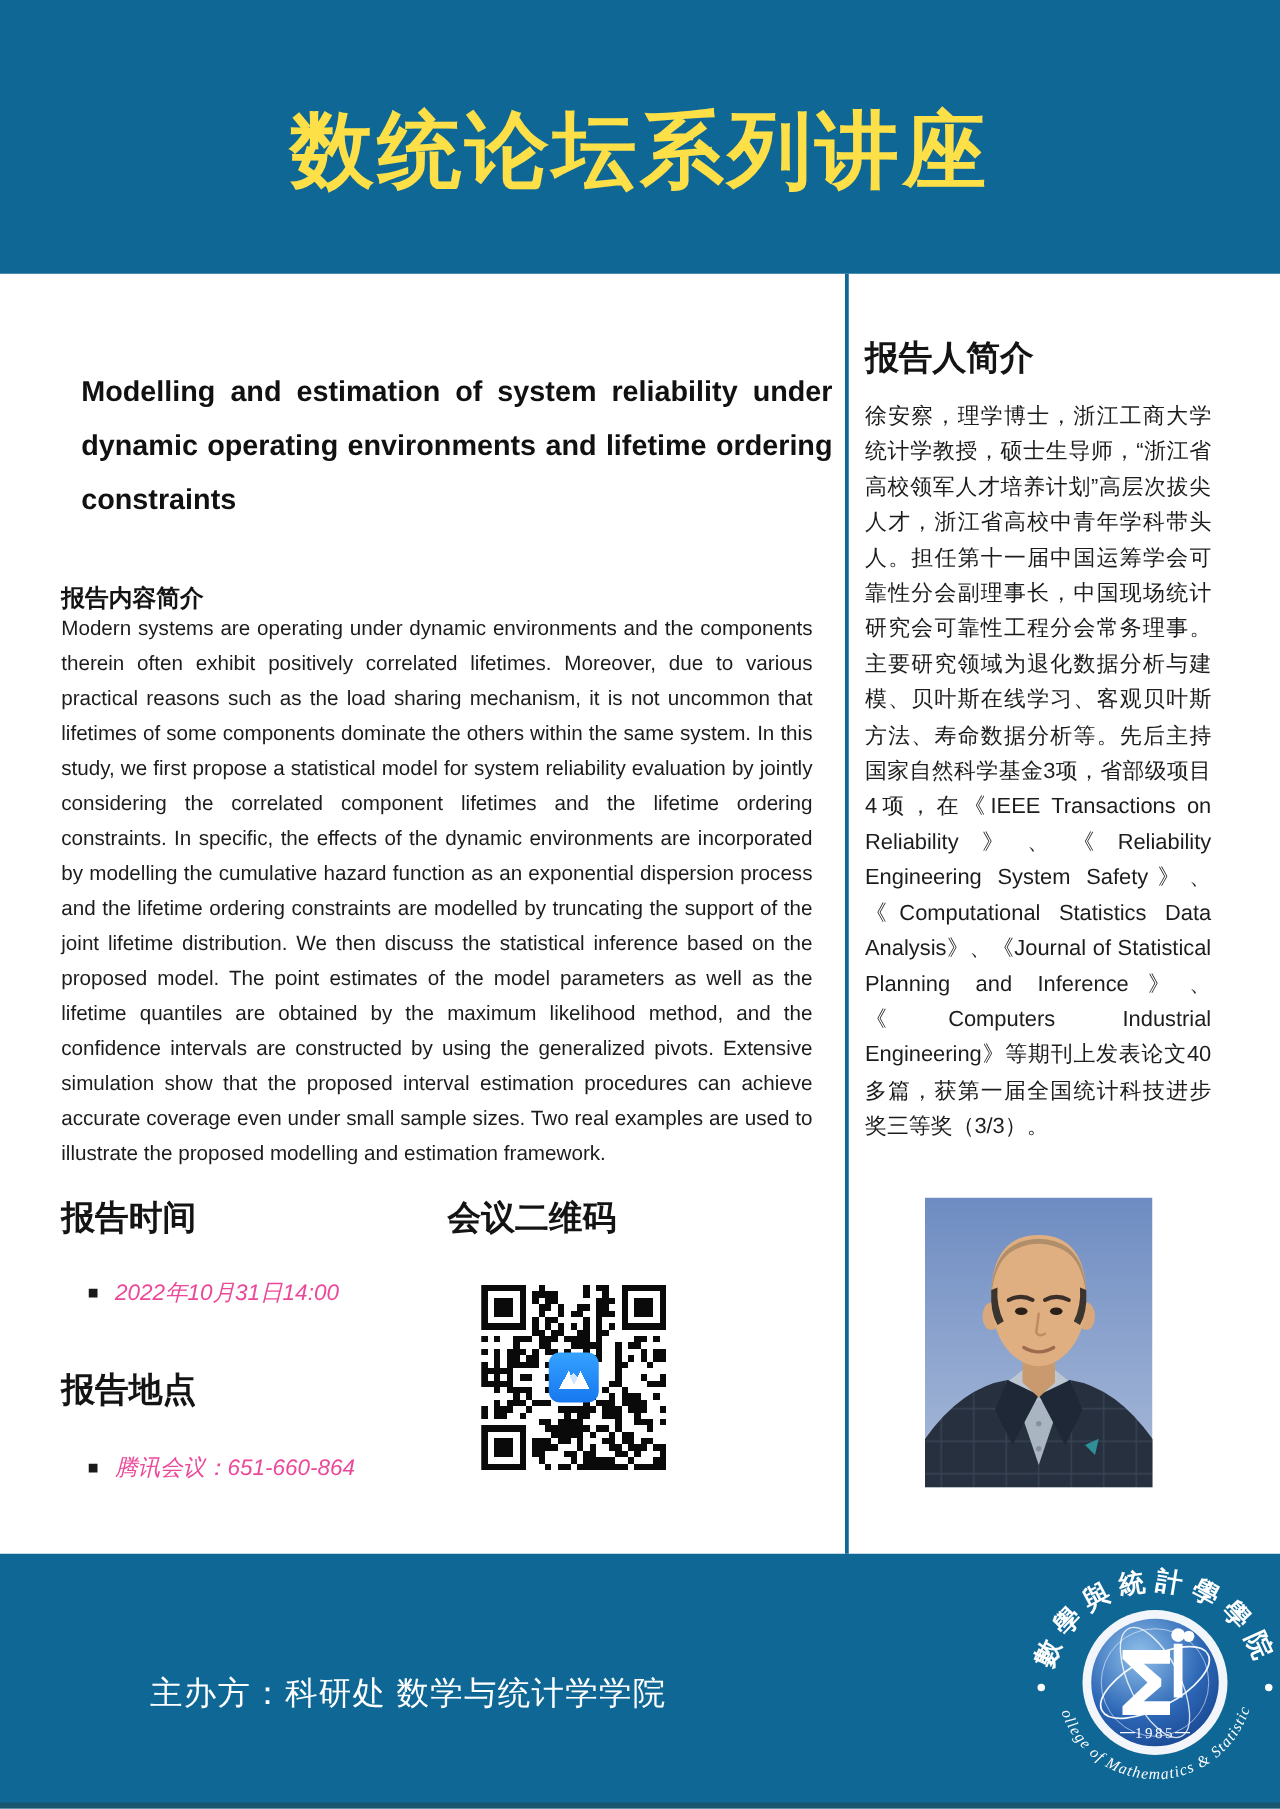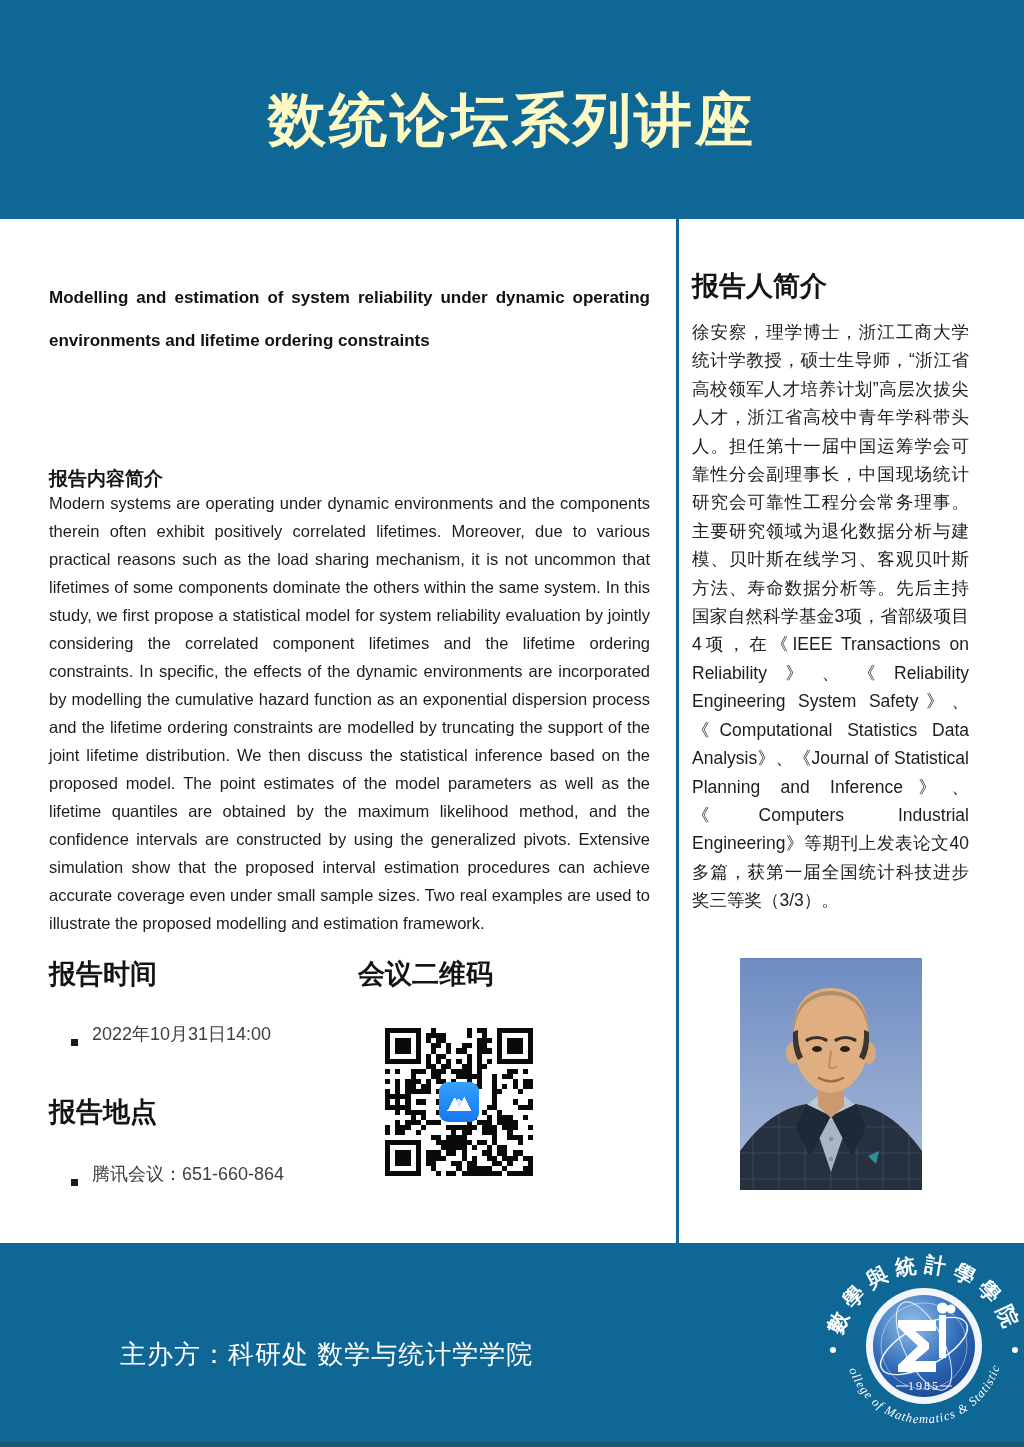--- a/index.html
+++ b/index.html
@@ -4,43 +4,43 @@
 <style>
   html,body{margin:0;padding:0;background:#ffffff;}
   .poster{
     position:relative;width:1024px;height:1447px;background:#ffffff;overflow:hidden;
     font-family:"Liberation Sans","DejaVu Sans",sans-serif;color:#161616;
   }
   
   .band{position:absolute;left:0;width:1024px;background:#0e6795;}
   .band.top{top:0;height:219px;display:flex;align-items:center;justify-content:center;}
   .band.top h1{
-    margin:0;padding-top:22px;color:#fef9c3;font-size:58px;font-weight:bold;letter-spacing:3px;
+    margin:0;padding-top:22px;color:#fde047;font-size:67px;font-weight:bold;letter-spacing:3px;
   }
   .band.bottom{top:1243px;height:204px;}
   .band.bottom .edge{position:absolute;left:0;bottom:0;width:100%;height:5px;background:#16576f;}
   .host{position:absolute;left:120px;top:94px;color:#ffffff;font-size:26px;letter-spacing:1px;}
   
   .divider-v{position:absolute;left:676px;top:219px;width:3px;height:1024px;background:#0e6795;}
   
   .talk-title{
-    position:absolute;left:49px;top:276px;width:601px;margin:0;
-    font-size:17px;font-weight:bold;line-height:43px;color:#111;text-align:justify;
+    position:absolute;left:49px;top:276px;width:601px;margin:16px;
+    font-size:23px;font-weight:bold;line-height:43px;color:#111;text-align:justify;
   }
   .sec{margin:0;font-weight:bold;color:#141414;}
   .abstract-h{position:absolute;left:49px;top:466px;font-size:19px;}
   .abstract{
     position:absolute;left:49px;top:489px;width:601px;margin:0;
     font-size:16.5px;line-height:28px;text-align:justify;color:#1c1c1c;
   }
   .big{font-size:27px;}
   .time-h{position:absolute;left:49px;top:956px;text-align:right;}
   .qr-h{position:absolute;left:358px;top:956px;}
   .loc-h{position:absolute;left:49px;top:1094px;}
-  .bullet-item{position:absolute;left:71px;font-size:18px;color:#404040;display:flex;align-items:flex-end;}
+  .bullet-item{position:absolute;left:71px;font-size:18px;color:#ec4899;display:flex;align-items:center;font-style:italic;}
   .bullet-item .sq{width:7px;height:7px;background:#1a1a1a;margin-right:14px;flex:0 0 auto;}
   .time-item{top:1022px;}
   .loc-item{top:1162px;}
   
   .qr{position:absolute;left:385px;top:1028px;width:148px;height:148px;background:#fff;}
   .qr svg{display:block;width:148px;height:148px;shape-rendering:crispEdges;}
   .qr-logo{
     position:absolute;left:54px;top:54px;width:40px;height:40px;border-radius:9px;
     background:linear-gradient(180deg,#35a2ff 0%,#1677f0 100%);
     display:flex;align-items:center;justify-content:center;

